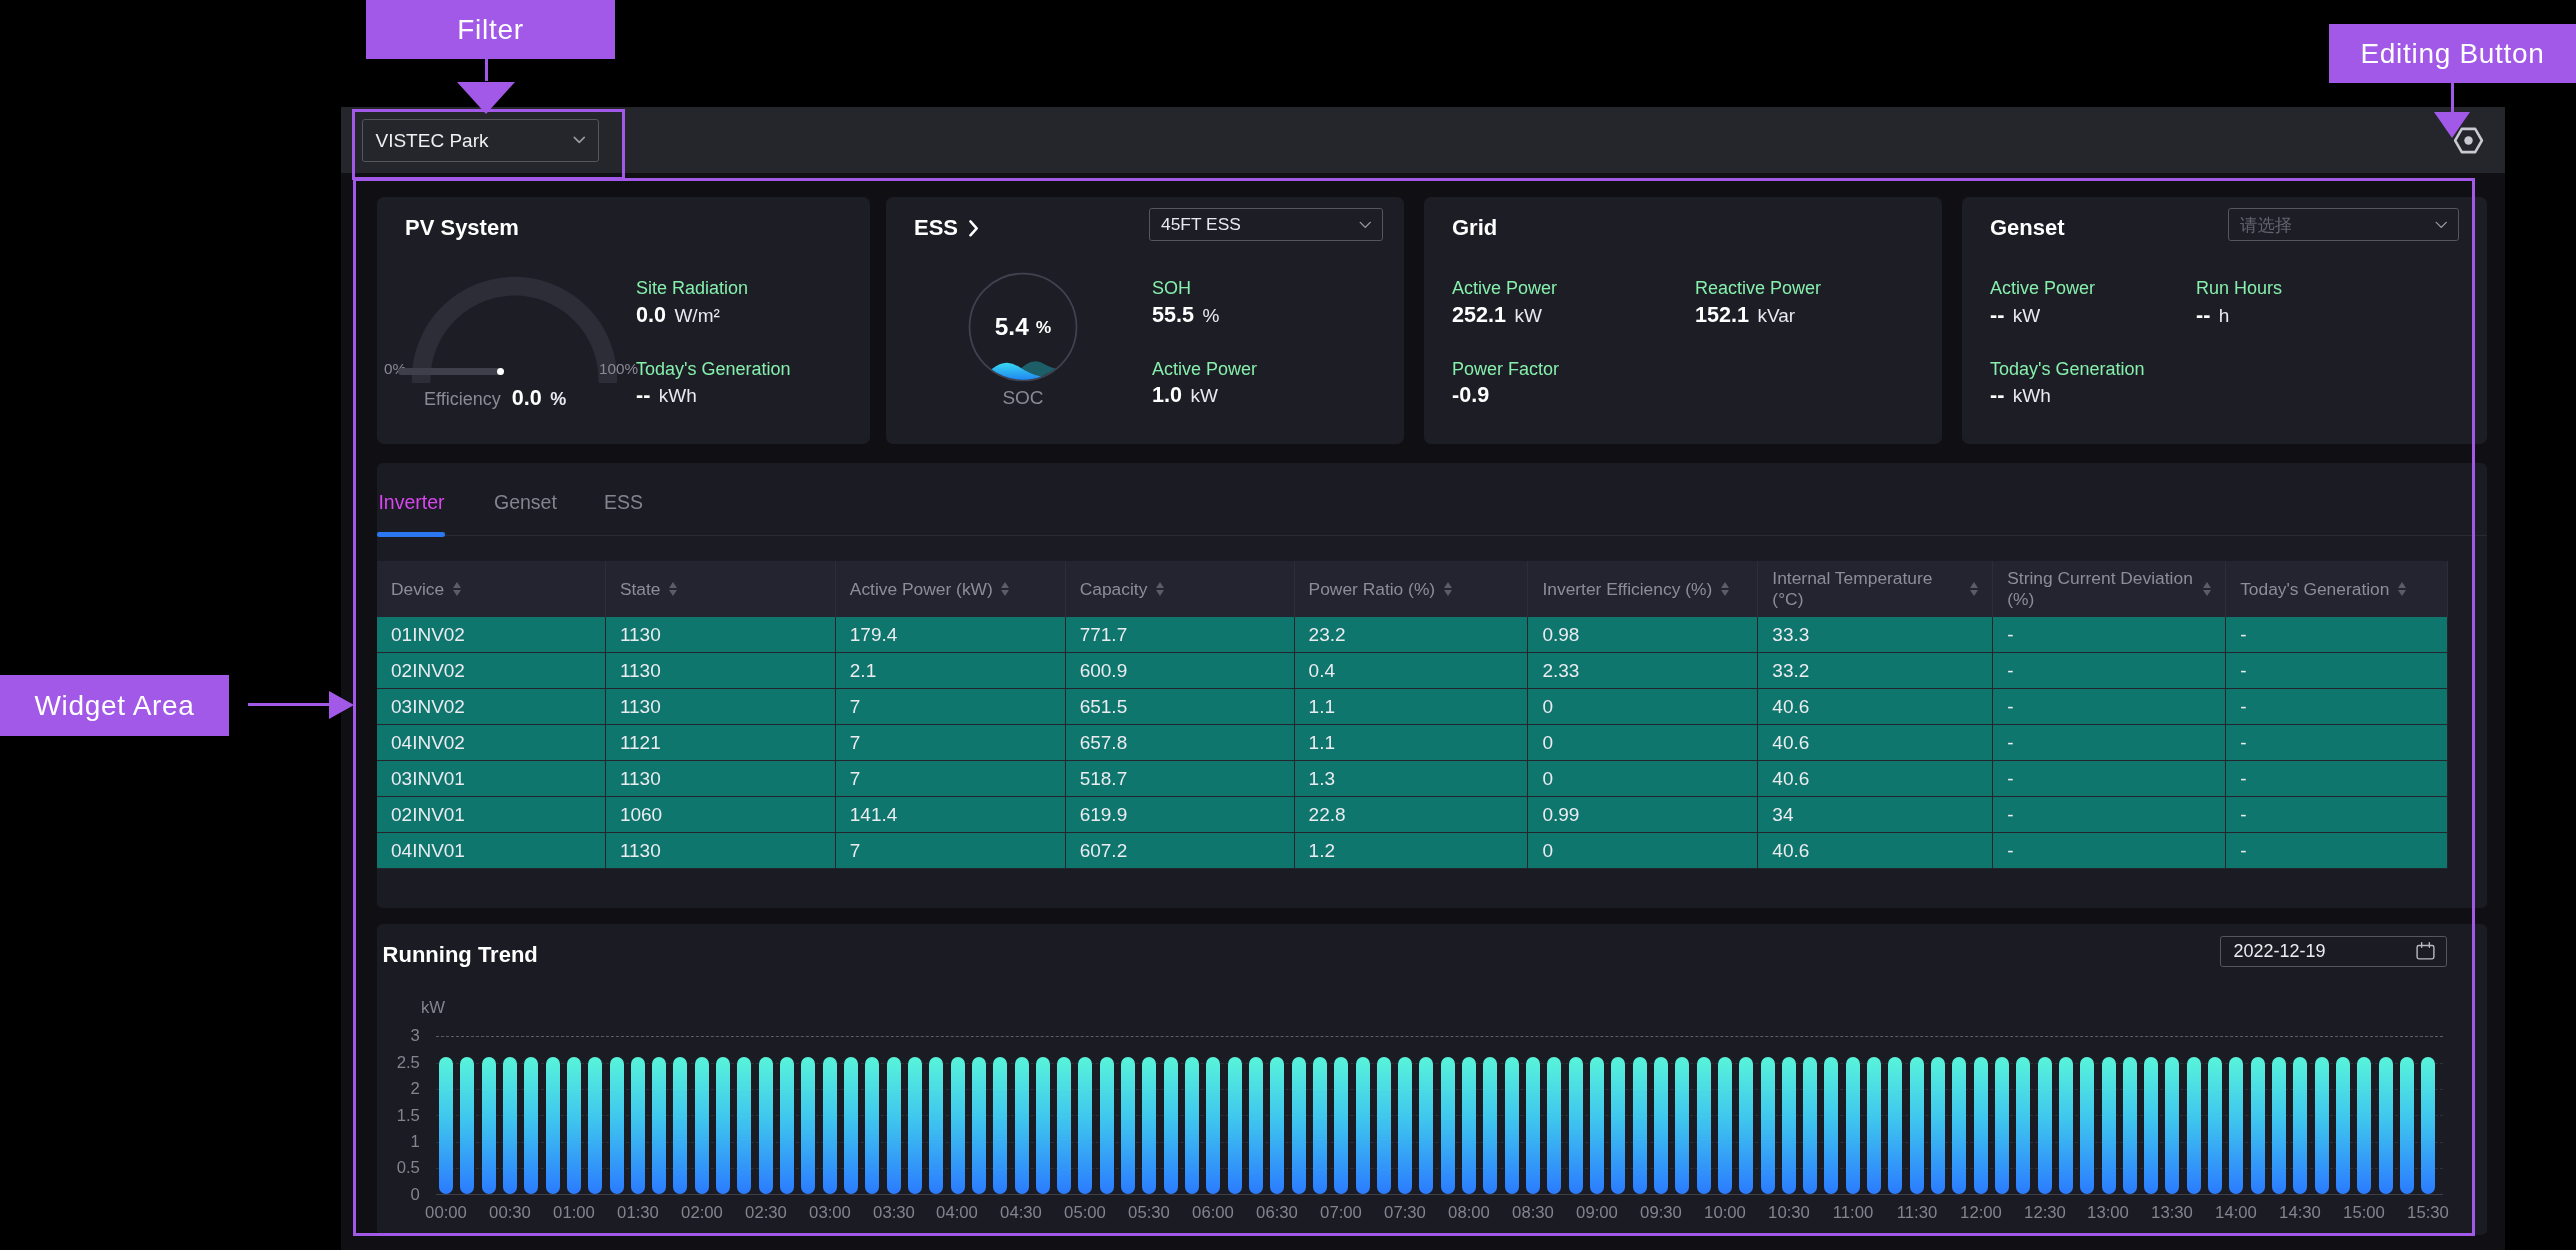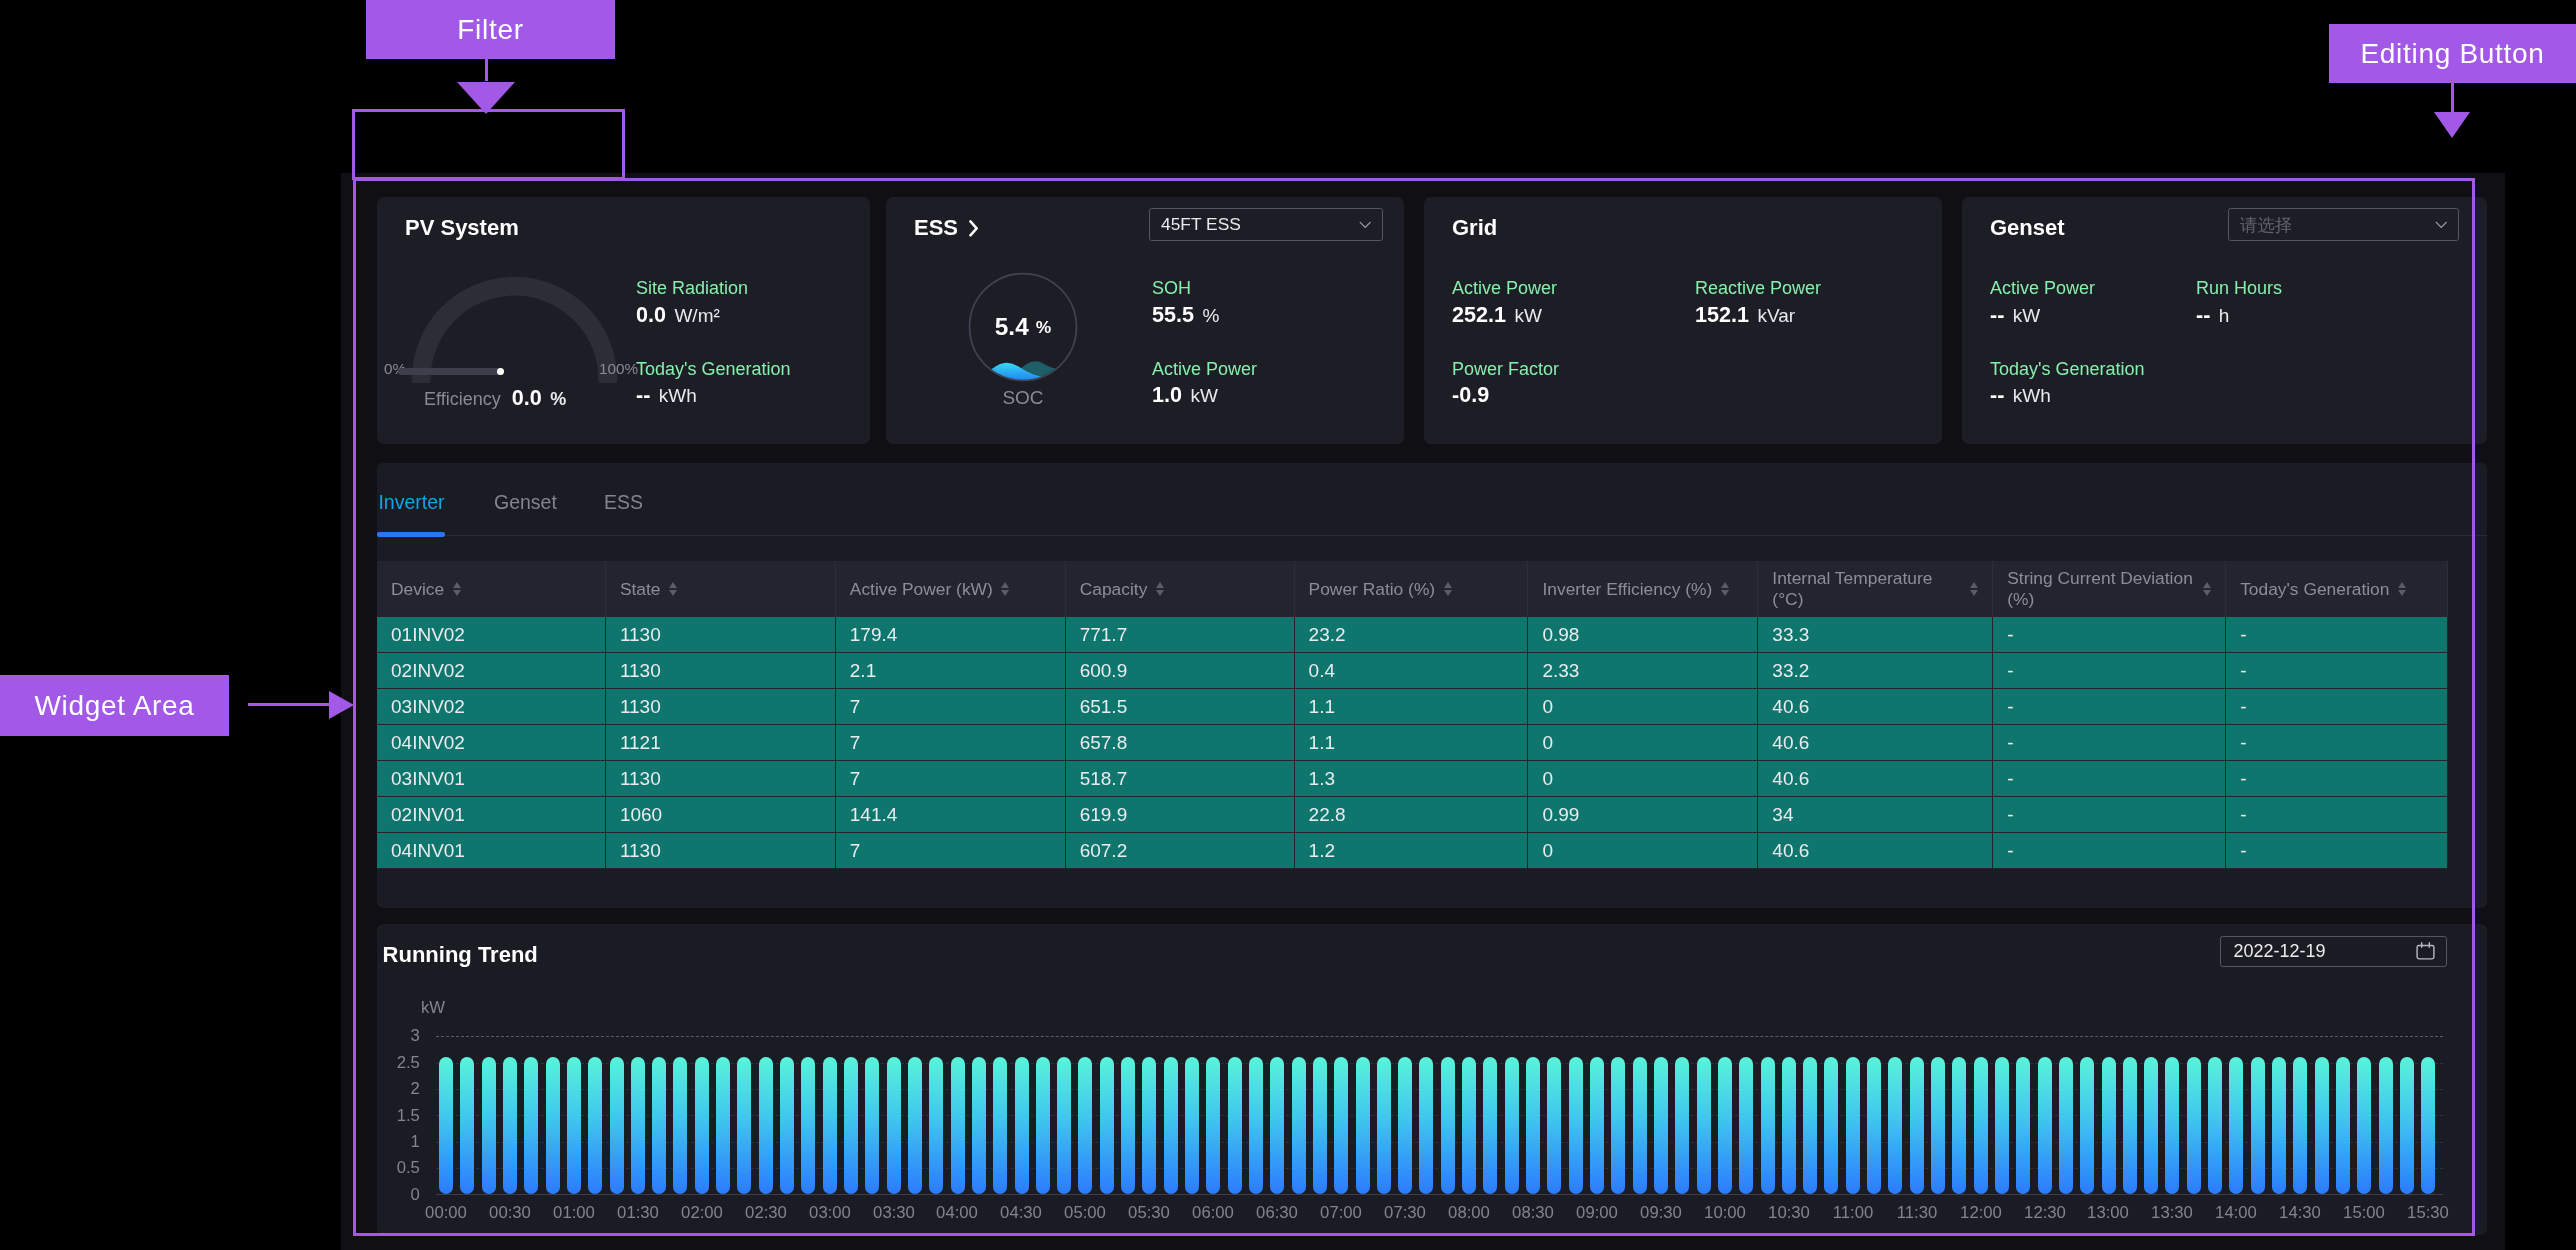--- a/index.html
+++ b/index.html
@@ -44,21 +44,21 @@
   .liquid { position:absolute; left:82px; top:75px; width:110px; height:110px; }
   .liquid-text { position:absolute; left:0; top:0; width:110px; height:110px; display:flex; align-items:center; justify-content:center; color:#fff; }
   .liquid-text .v { font-size:24.4px; font-weight:bold; }
   .liquid-text .u { font-size:17.4px; font-weight:bold; margin-left:7px; }
   .soc-label { position:absolute; left:82px; top:190px; width:110px; text-align:center; font-size:19px; color:#8a8a94; }
 
   
   .panel { position:absolute; background:#1b1b23; border-radius:5.6px; }
   #table-panel { left:36px; top:290px; width:2110px; height:445px; }
   .tab { position:absolute; top:28px; font-size:19.5px; color:#84848e; cursor:pointer; white-space:nowrap; }
-  .tab.active { color:#0ea5e9; }
+  .tab.active { color:#d946ef; }
   .tab-underline { position:absolute; left:0; top:69px; width:68px; height:4.9px; background:#2b77f2; border-radius:2.1px; z-index:2; }
   .tabs-divider { position:absolute; left:0; top:72px; width:2110px; height:1.4px; background:#2a2a33; }
 
   .dtable { position:absolute; left:0; top:98px; width:2071px; }
   .thead { display:flex; background:#242431; }
   .th { min-height:56px; display:flex; align-items:center; padding:5.6px 9.8px 5.6px 14px;
         font-size:17.4px; color:#8d8d99; line-height:21px; border-right:0.7px solid rgba(255,255,255,0.045); cursor:pointer; }
   .th .label { max-width:calc(100% - 21px); }
   .sort-icon { margin-left:8.4px; display:inline-flex; flex-direction:column; gap:2.8px; flex:none; }
   .sort-icon .up   { width:0; height:0; border-left:4.9px solid transparent; border-right:4.9px solid transparent; border-bottom:6.3px solid #5c5c68; }
@@ -88,20 +88,35 @@
   .ann-line { position:absolute; background:#a259e8; z-index:60; }
   .ann-box { position:absolute; border:3.5px solid #a259e8; z-index:55; pointer-events:none; }
   .arrow-down { position:absolute; width:0; height:0; z-index:60; }
   .arrow-right { position:absolute; width:0; height:0; z-index:60; }
 </style>
 </head>
 <body>
 
 <div class="screen">
 
+  <div class="appbar">
+    <div class="site-select">
+      <span>VISTEC Park</span>
+      <span class="grow"></span>
+      <svg class="chev" viewBox="0 0 20 13">
+        <polyline points="2,2 10,10 18,2" fill="none" stroke="#9a9aa3" stroke-width="2.6" stroke-linecap="round" stroke-linejoin="round"></polyline>
+      </svg>
+    </div>
+    <div class="gear-btn">
+      <svg width="31" height="31" viewBox="0 0 44 44">
+        <polygon points="41,22 31.5,38.5 12.5,38.5 3,22 12.5,5.5 31.5,5.5" fill="none" stroke="#c9c9d2" stroke-width="3.6" stroke-linejoin="round"></polygon>
+        <circle cx="22" cy="22" r="6" fill="#c9c9d2"></circle>
+      </svg>
+    </div>
+  </div>
 
   <div class="content">
 
     <div class="card" style="left:36px; width:493px;">
       <div class="card-title">PV System</div>
       <svg class="gauge-svg" width="209" height="108" viewBox="0 0 300 155">
         <path d="M16,150 A134,134 0 0 1 284,150" fill="none" stroke="#2d2d38" stroke-width="27" stroke-linecap="round"></path>
       </svg>
       <div class="gauge-min">0%</div>
       <div class="gauge-max">100%</div>

